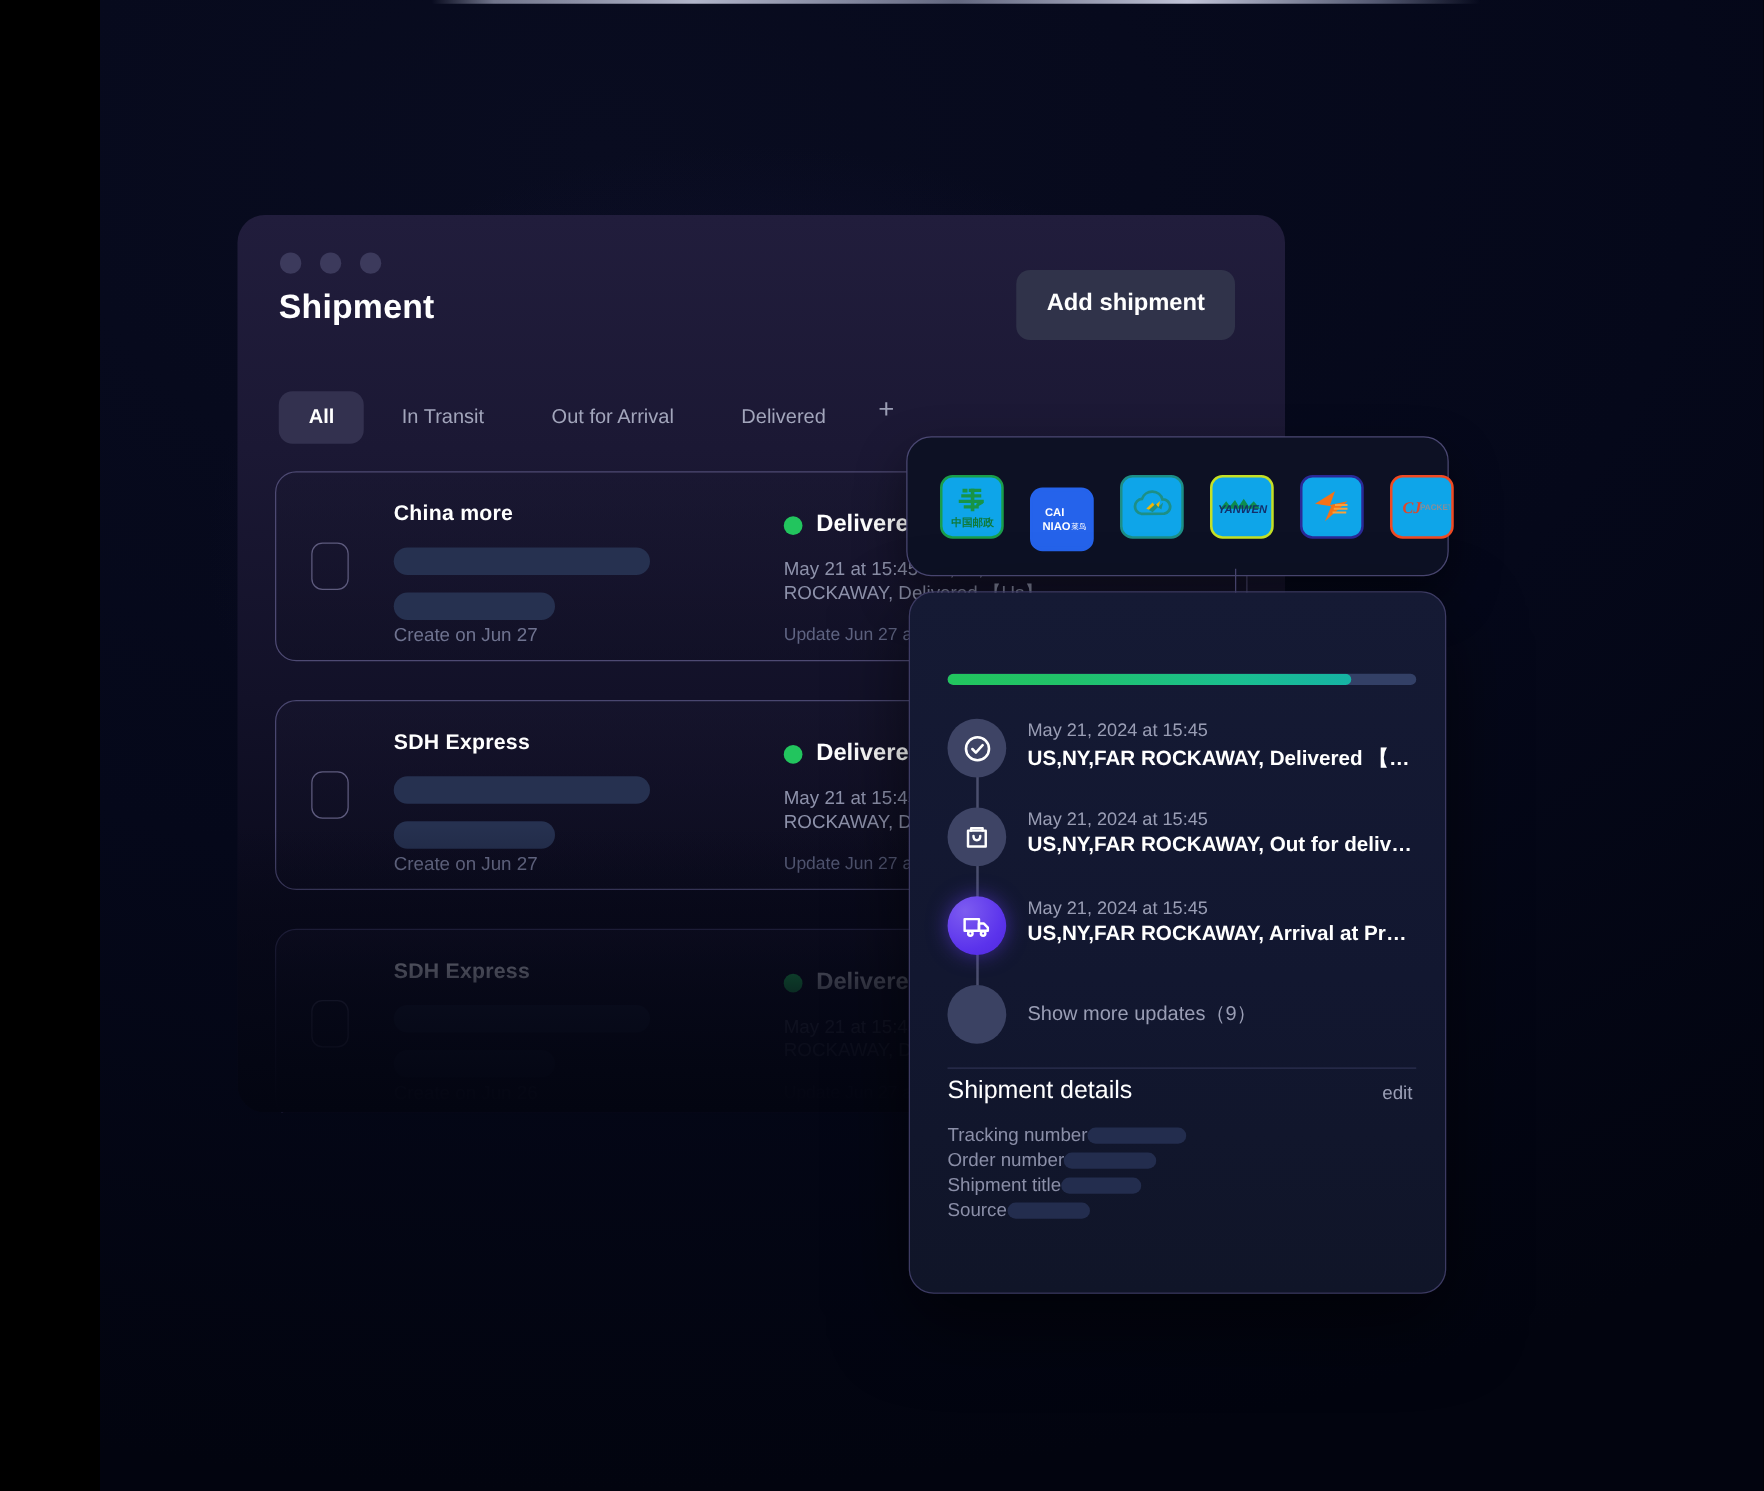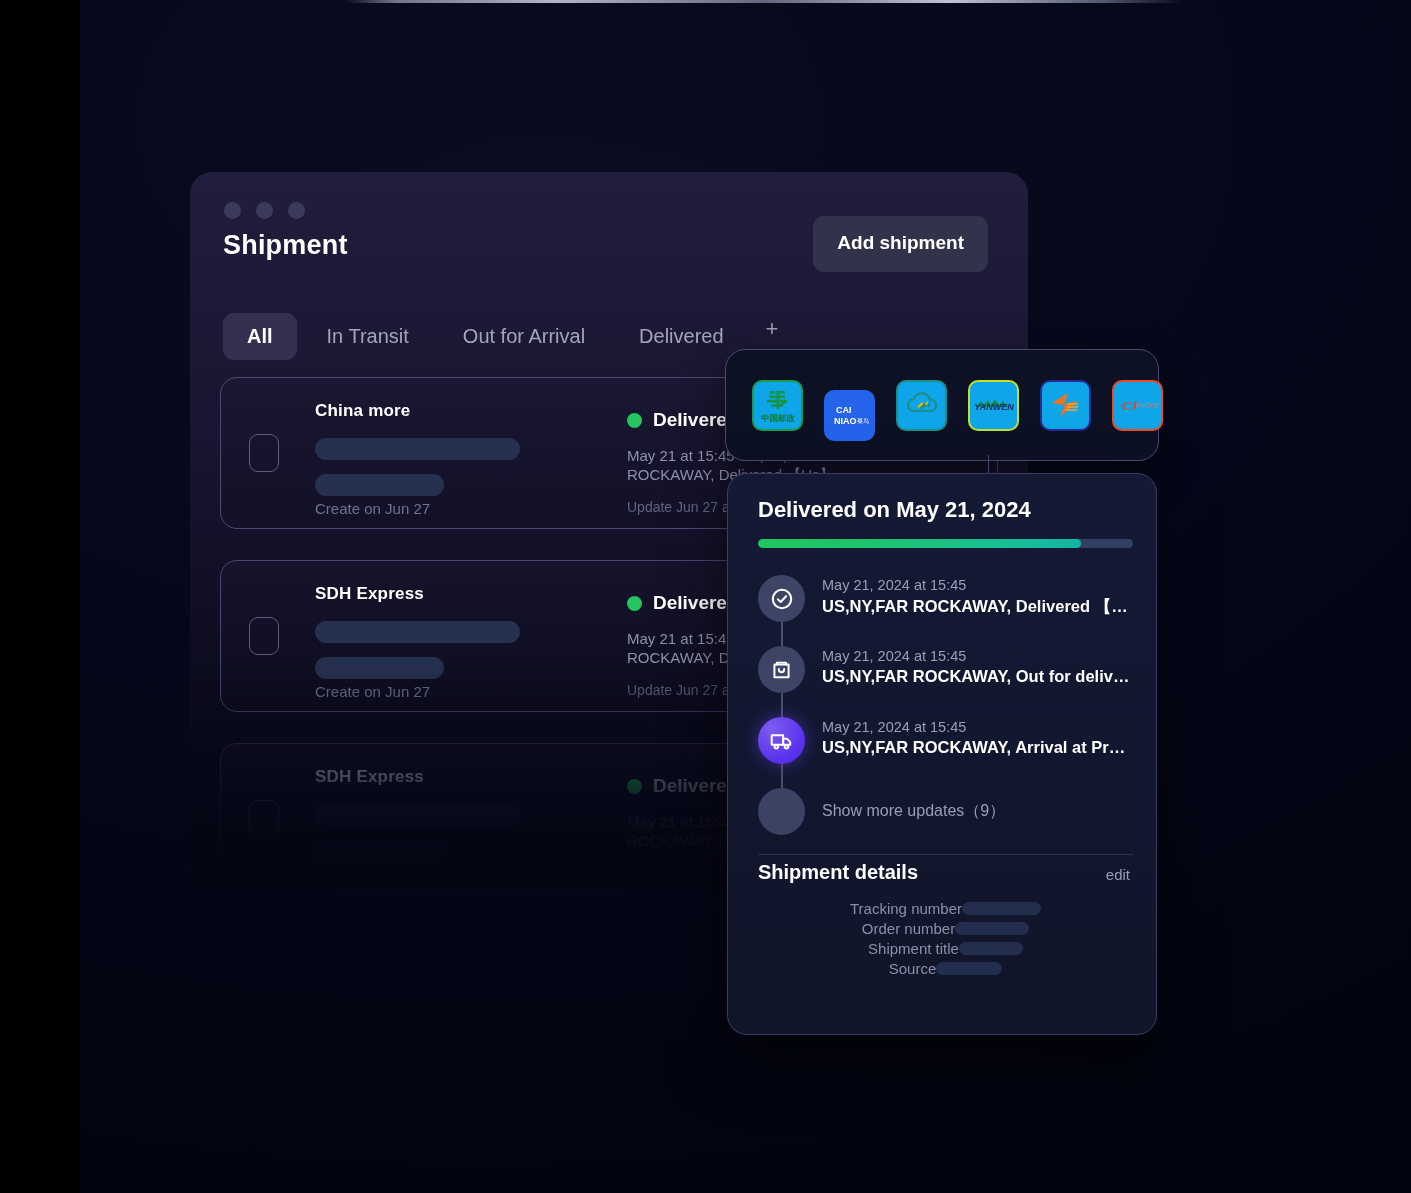--- a/index.html
+++ b/index.html
@@ -85,21 +85,21 @@
     font-family: "Liberation Sans", sans-serif;
     cursor: pointer;
   }
 
   .tabs {
     position: absolute; left: 33px; top: 126px;
     display: flex; align-items: center; gap: 6px;
   }
   .tab {
     padding: 12px 24px; border-radius: 11px;
-    font-size: 20px; color: #a2a5bb; background: transparent;
+    font-size: 16px; color: #a2a5bb; background: transparent;
     white-space: nowrap; cursor: pointer; border: none;
     font-family: "Liberation Sans", sans-serif;
     margin-top: 15px;
   }
   .tab.active { background: #33314f; color: #ffffff; font-weight: 600; }
   .tab-add { padding: 12px 12px; font-size: 22px; color: #9b9eb4; cursor: pointer; }
 
   
   .cards { position: absolute; left: 30px; top: 205px; width: 778px; }
   .card {
@@ -234,29 +234,29 @@
 
   
   .divider {
     position: absolute; left: 30px; top: 380px; width: 375px; height: 1px;
     background: #2c3150;
   }
 
   
   .det-head {
     position: absolute; left: 30px; top: 387px;
-    font-size: 20px; font-weight: 700; color: #ffffff;
+    font-size: 20px; font-weight: 400; color: #ffffff;
   }
   .det-edit {
     position: absolute; right: 26px; top: 392px;
     font-size: 15px; color: #9a9eb5; cursor: pointer;
   }
   .det-rows { position: absolute; left: 30px; top: 424px; width: 375px; }
   .det-row {
-    display: flex; align-items: center; justify-content: center;
+    display: flex; align-items: center; justify-content: flex-start;
     height: 20px; margin-bottom: 0px; padding: 1px 0;
   }
   .det-key { font-size: 15px; color: #8b8fa8; }
   .det-val { height: 13px; border-radius: 7px; background: #232d4e; }
 </style>
 </head>
 <body>
 
 <div id="stage">
 
@@ -410,21 +410,20 @@
         <text x="20" y="25" font-size="6.5" font-weight="bold" font-family="'Liberation Sans',sans-serif" fill="#8d8d95">PACKET</text>
       </svg>
     </div>
 
   </div>
 
   <div class="connector"></div>
 
   <div class="detail">
 
-    <div class="detail-title">Delivered on May 21, 2024</div>
 
     <div class="progress">
       <div class="progress-fill" id="pfill" style="width: 86%;"></div>
     </div>
 
     <div class="timeline">
       <div class="tl-line"></div>
 
       <div class="tl-item">
         <div class="tl-bubble">

